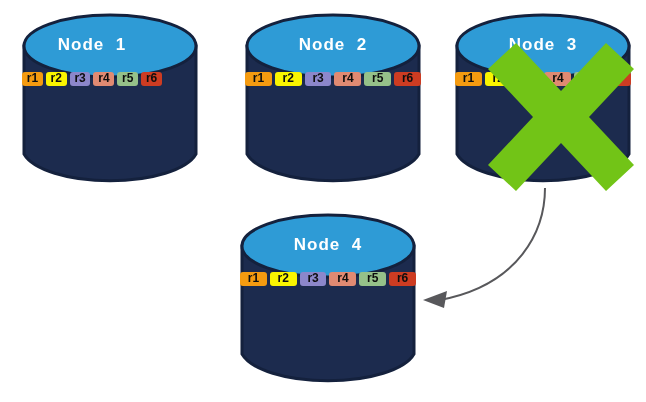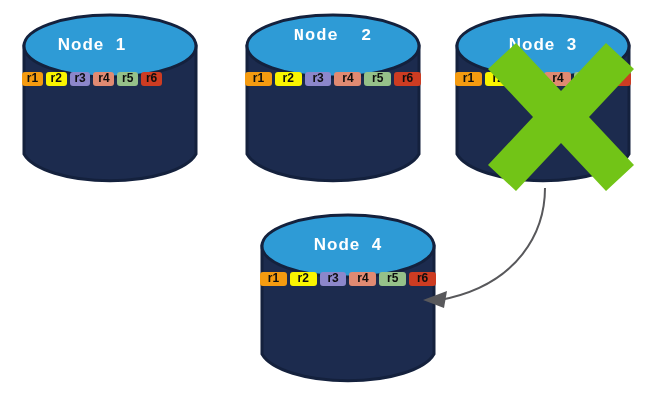--- a/index.html
+++ b/index.html
@@ -101,21 +101,21 @@
       <div class="record" style="width:116px;background:#95C189;">r5</div>
       <div class="record" style="width:116px;background:#CD3C22;">r6</div>
     </div>
   </div>
 
   <div class="node" style="left:245px; top:12px; width:176px; height:176px;">
     <svg class="node-svg" width="176" height="176" viewBox="0 0 176 176">
       <path d="M2,34 L2,142 A88,34 0 0 0 174,142 L174,34 Z" fill="#1C2B4E" stroke="#14213D" stroke-width="3"></path>
       <ellipse cx="88" cy="34" rx="86" ry="31" fill="#2E9BD6" stroke="#14213D" stroke-width="3"></ellipse>
     </svg>
-    <div class="node-title" style="top:14px;font-family:Liberation Mono, monospace;">Node  2</div>
+    <div class="node-title" style="top:23px;">Node  2</div>
     <div class="records" style="top:60px;">
       <div class="record" style="width:116px;background:#F59B10;">r1</div>
       <div class="record" style="width:116px;background:#FAF500;">r2</div>
       <div class="record" style="width:116px;background:#8C87CB;">r3</div>
       <div class="record" style="width:116px;background:#E08A72;">r4</div>
       <div class="record" style="width:116px;background:#95C189;">r5</div>
       <div class="record" style="width:116px;background:#CD3C22;">r6</div>
     </div>
   </div>
 
@@ -132,21 +132,21 @@
       <div class="record" style="width:116px;background:#E08A72;">r4</div>
       <div class="record" style="width:116px;background:#95C189;">r5</div>
       <div class="record" style="width:116px;background:#CD3C22;">r6</div>
     </div>
 
     <svg class="cross" width="146" height="148" viewBox="0 0 146 148" style="left:33px; top:31px;">
       <polygon points="28,0 73,48 118,0 146,26 101,74 146,122 118,148 73,100 28,148 0,122 45,74 0,26" fill="#72C417"></polygon>
     </svg>
   </div>
 
-  <div class="node" style="left:240px; top:212px; width:176px; height:176px;margin-left:20px;">
+  <div class="node" style="left:240px; top:212px; width:176px; height:176px;">
     <svg class="node-svg" width="176" height="176" viewBox="0 0 176 176">
       <path d="M2,34 L2,142 A88,34 0 0 0 174,142 L174,34 Z" fill="#1C2B4E" stroke="#14213D" stroke-width="3"></path>
       <ellipse cx="88" cy="34" rx="86" ry="31" fill="#2E9BD6" stroke="#14213D" stroke-width="3"></ellipse>
     </svg>
     <div class="node-title" style="top:23px;">Node  4</div>
     <div class="records" style="top:60px;">
       <div class="record" style="width:116px;background:#F59B10;">r1</div>
       <div class="record" style="width:116px;background:#FAF500;">r2</div>
       <div class="record" style="width:116px;background:#8C87CB;">r3</div>
       <div class="record" style="width:116px;background:#E08A72;">r4</div>

